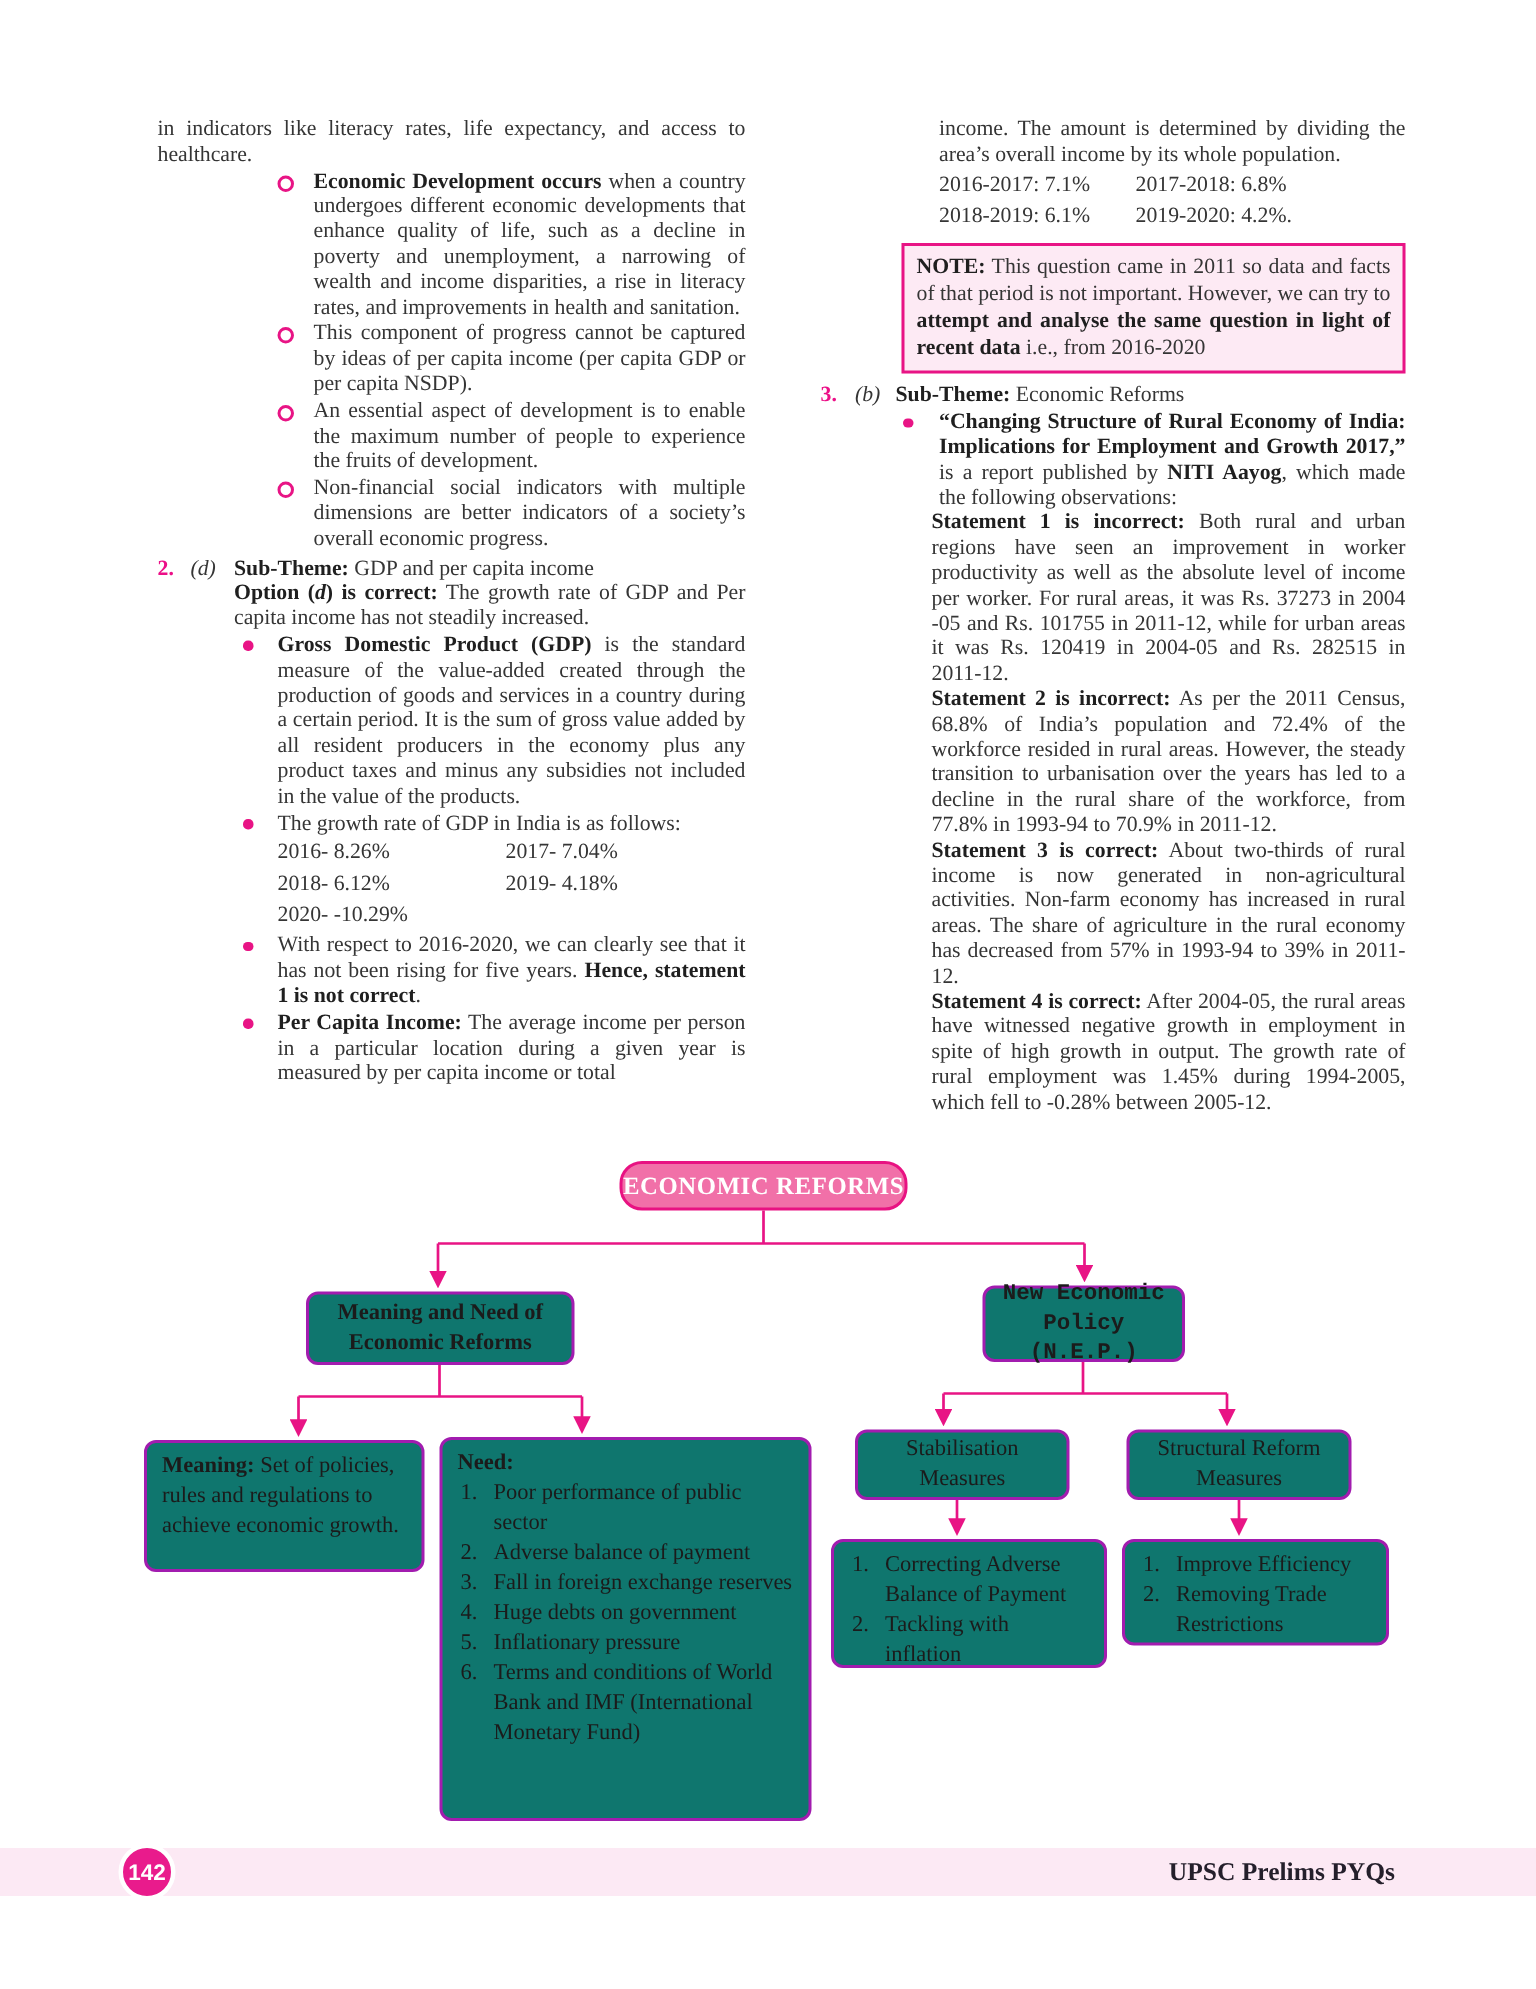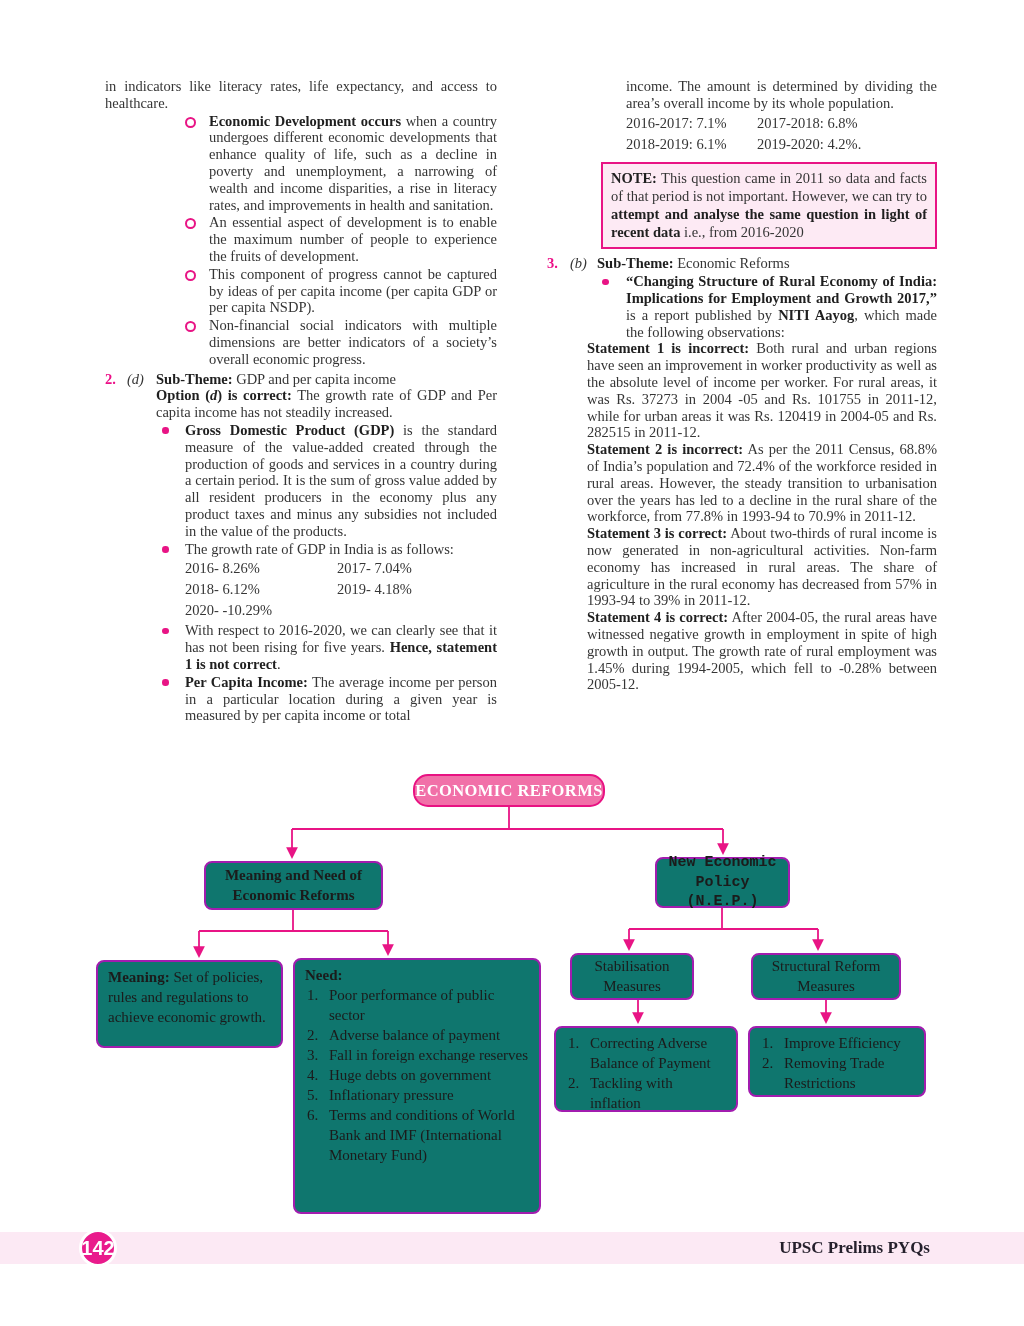--- a/index.html
+++ b/index.html
@@ -25,61 +25,61 @@
   .qhead{position:relative;padding-left:51px;margin-top:3px;text-align:left;}
   .qnum{position:absolute;left:0;font-weight:bold;color:#ec0f87;}
   .qletter{position:absolute;left:22px;font-style:italic;}
   .col-right .qhead{padding-left:50px;}
   .col-right .qletter{left:23px;}
   .opt{margin-left:51px;}
   .rates{margin-left:80px;line-height:21px;margin-top:1px;margin-bottom:1px;text-align:left;}
   .rates .c1{display:inline-block;width:152px;}
   .col-right .rates{margin-left:79px;}
   .col-right .rates .c1{width:131px;}
-  .stmt{margin-left:40px;}
+  .stmt{margin-left:74px;}
   .notebox{margin:7px 0 6px 54px;background:#fdeaf4;border:2px solid #e81485;padding:5px 8px 6px 8px;line-height:18.2px;text-align:justify;}
   
   .chart{position:absolute;left:0;top:760px;width:1024px;height:470px;font-size:15px;color:#1b1b1b;line-height:20px;}
   .chart svg{position:absolute;left:0;top:0;}
   .fbox{position:absolute;background:#0f766e;border:2px solid #a21caf;border-radius:8px;box-sizing:border-box;}
   .fcenter{display:flex;align-items:center;justify-content:center;text-align:center;line-height:1.32;}
   .fbold{font-weight:bold;}
   .rootbox{background:#f170a8;border:2.5px solid #e81282;border-radius:15px;color:#ffffff;
     font-weight:bold;font-size:16.5px;letter-spacing:.4px;}
   .listbox{padding:5px 9px 6px 10px;text-align:left;}
   .nrow{position:relative;padding-left:24px;}
   .nnum{position:absolute;left:2px;}
   
   .footer-bar{position:absolute;left:0;top:1232px;width:1024px;height:32px;background:#fce9f4;}
   .page-circle{position:absolute;left:79px;top:-3px;width:38px;height:38px;border-radius:50%;
     background:#e91b8c;border:3px solid #ffffff;box-sizing:border-box;color:#fff;font-weight:bold;
-    font-size:20px;display:flex;align-items:center;justify-content:center;
+    font-size:15px;display:flex;align-items:center;justify-content:center;
     font-family:"Liberation Sans","DejaVu Sans",sans-serif;}
   .footer-right{position:absolute;right:94px;top:0;height:32px;display:flex;align-items:center;
     font-weight:bold;font-size:17px;color:#241f2b;}
 </style>
 </head>
 <body>
 
 <div>
 
   <div class="col col-left">
     <p class="cont-l">in indicators like literacy rates, life expectancy, and access to healthcare.</p>
 
     <div class="ringli">
       <span class="rmark"></span>
       <p><span class="b">Economic Development occurs</span><span> when a country undergoes different economic developments that enhance quality of life, such as a decline in poverty and unemployment, a narrowing of wealth and income disparities, a rise in literacy rates, and improvements in health and sanitation.</span></p>
     </div>
     <div class="ringli">
       <span class="rmark"></span>
+      <p>This component of progress cannot be captured by ideas of per capita income (per capita GDP or per capita NSDP).</p>
+    </div>
+    <div class="ringli">
+      <span class="rmark"></span>
       <p>An essential aspect of development is to enable the maximum number of people to experience the fruits of development.</p>
-    </div>
-    <div class="ringli">
-      <span class="rmark"></span>
-      <p>This component of progress cannot be captured by ideas of per capita income (per capita GDP or per capita NSDP).</p>
     </div>
     <div class="ringli">
       <span class="rmark"></span>
       <p>Non-financial social indicators with multiple dimensions are better indicators of a society’s overall economic progress.</p>
     </div>
 
     <div class="qhead">
       <span class="qnum">2.</span>
       <span class="qletter">(d)</span>
       <span class="b">Sub-Theme:</span><span> GDP and per capita income</span>
@@ -181,21 +181,21 @@
     <div class="fbox listbox" style="left:293px;top:198px;width:248px;height:256px;">
       <div class="fbold">Need:</div>
       <div class="nrow"><span class="nnum">1.</span><span>Poor performance of public sector</span></div>
       <div class="nrow"><span class="nnum">2.</span><span>Adverse balance of payment</span></div>
       <div class="nrow"><span class="nnum">3.</span><span>Fall in foreign exchange reserves</span></div>
       <div class="nrow"><span class="nnum">4.</span><span>Huge debts on government</span></div>
       <div class="nrow"><span class="nnum">5.</span><span>Inflationary pressure</span></div>
       <div class="nrow"><span class="nnum">6.</span><span>Terms and conditions of World Bank and IMF (International Monetary Fund)</span></div>
     </div>
 
-    <div class="fbox fcenter" style="left:570px;top:193px;width:124px;height:47px;padding:0 6px;">Stabilisation Measures</div>
+    <div class="fbox fcenter" style="left:570px;top:193px;width:143px;height:47px;padding:0 6px;">Stabilisation Measures</div>
 
     <div class="fbox fcenter" style="left:751px;top:193px;width:150px;height:47px;padding:0 6px;">Structural Reform Measures</div>
 
     <div class="fbox listbox" style="left:554px;top:266px;width:184px;height:86px;">
       <div class="nrow"><span class="nnum">1.</span><span>Correcting Adverse Balance of Payment</span></div>
       <div class="nrow"><span class="nnum">2.</span><span>Tackling with inflation</span></div>
     </div>
 
     <div class="fbox listbox" style="left:748px;top:266px;width:178px;height:71px;">
       <div class="nrow"><span class="nnum">1.</span><span>Improve Efficiency</span></div>

